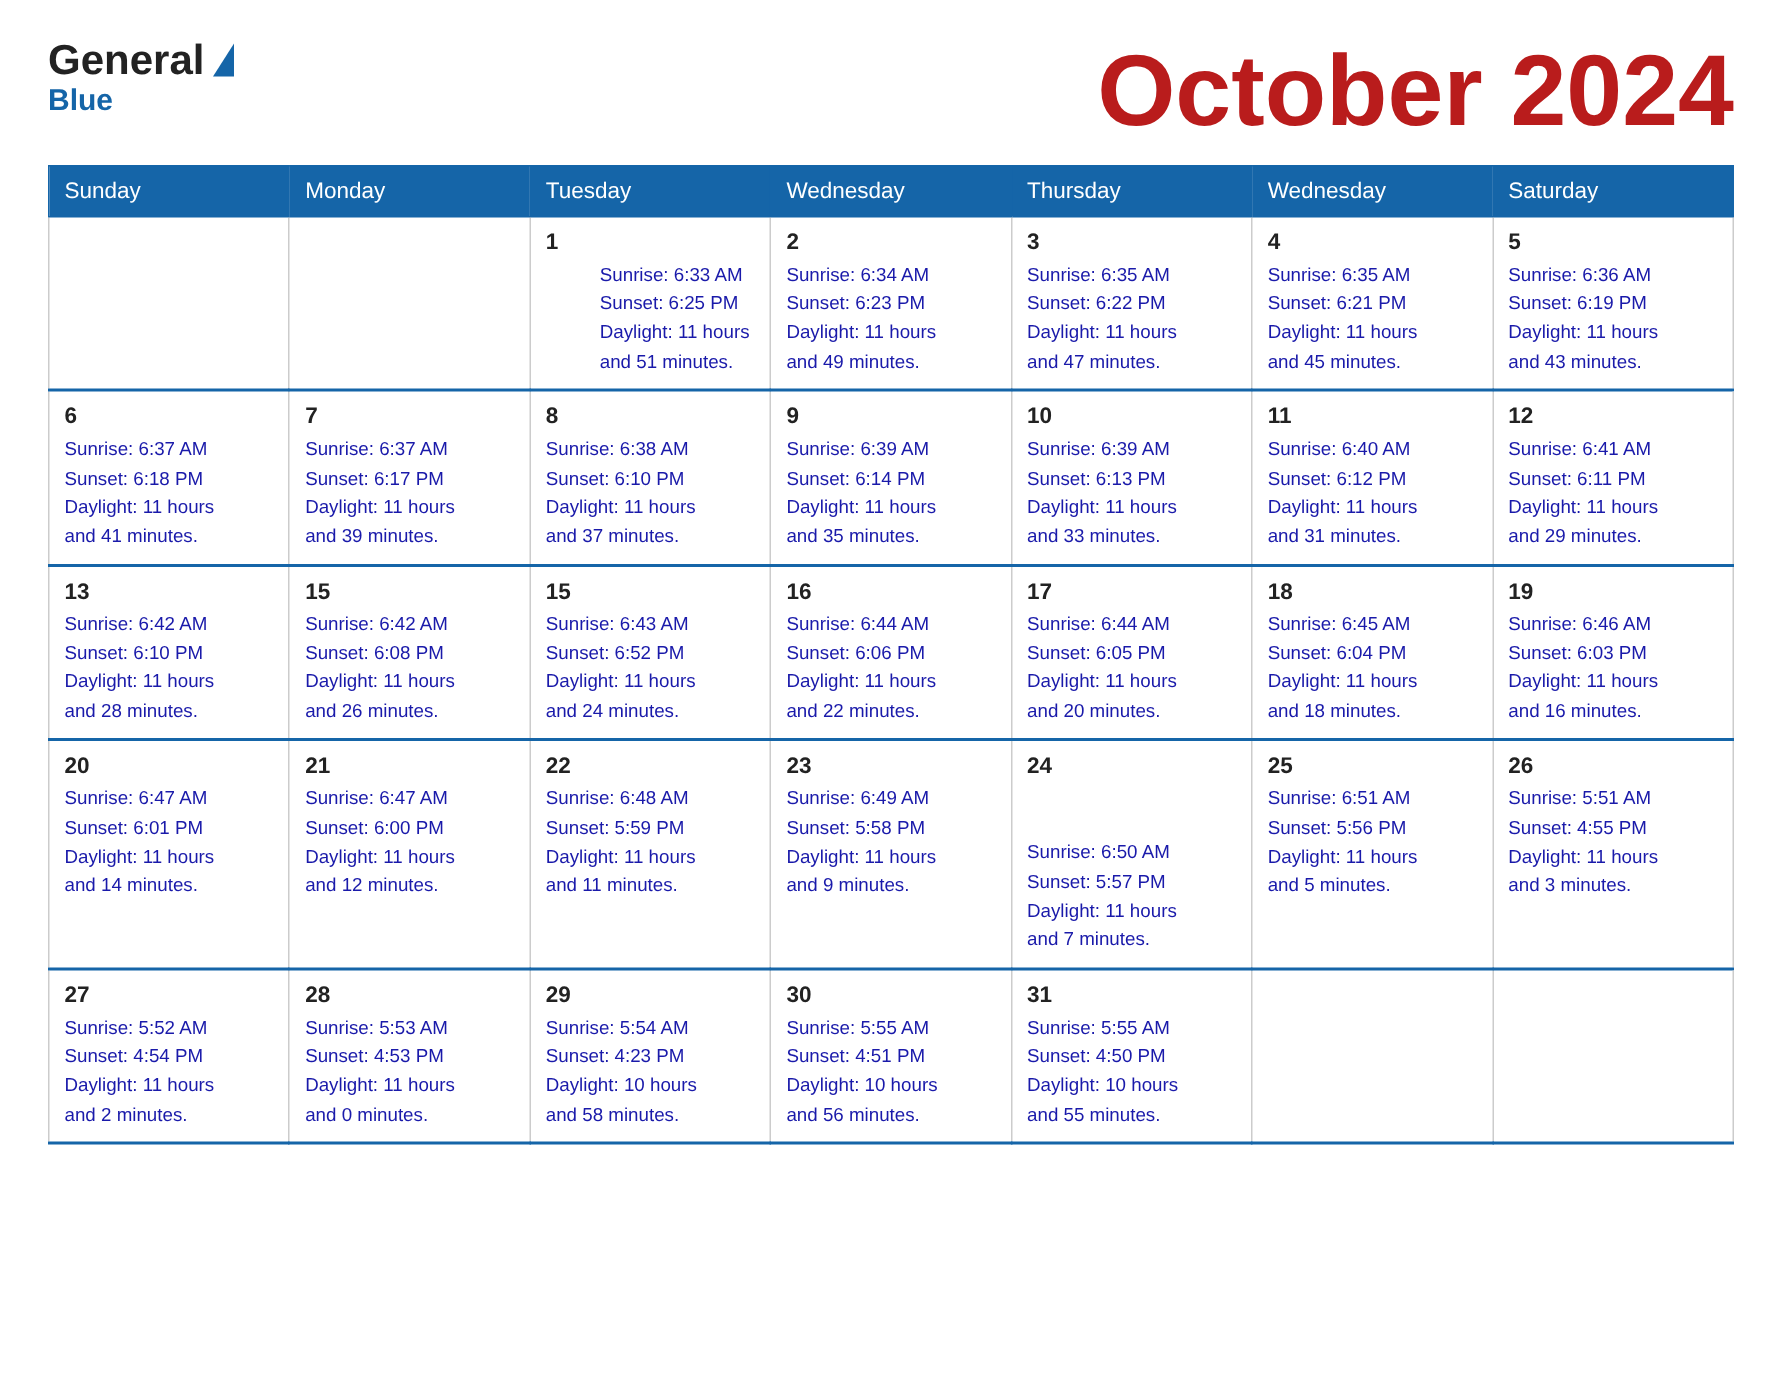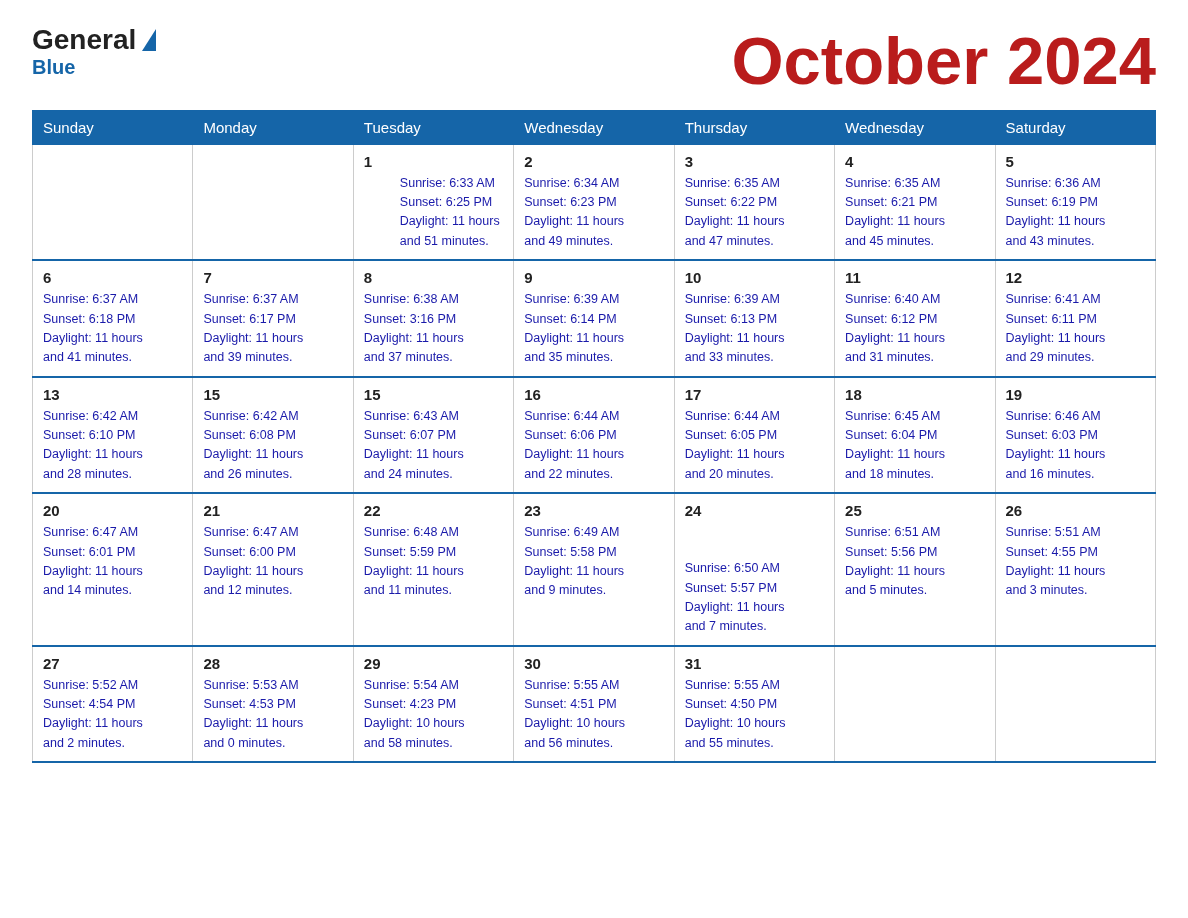--- a/index.html
+++ b/index.html
@@ -185,21 +185,21 @@
         <td>
           <span class="day-num">7</span>
           <div class="day-info" style="white-space: pre-line;">Sunrise: 6:37 AM
 Sunset: 6:17 PM
 Daylight: 11 hours
 and 39 minutes.</div>
         </td>
         <td>
           <span class="day-num">8</span>
           <div class="day-info" style="white-space: pre-line;">Sunrise: 6:38 AM
-Sunset: 3:16 PM
+Sunset: 6:10 PM
 Daylight: 11 hours
 and 37 minutes.</div>
         </td>
         <td>
           <span class="day-num">9</span>
           <div class="day-info" style="white-space: pre-line;">Sunrise: 6:39 AM
 Sunset: 6:14 PM
 Daylight: 11 hours
 and 35 minutes.</div>
         </td>
@@ -236,21 +236,21 @@
         <td>
           <span class="day-num">15</span>
           <div class="day-info" style="white-space: pre-line;">Sunrise: 6:42 AM
 Sunset: 6:08 PM
 Daylight: 11 hours
 and 26 minutes.</div>
         </td>
         <td>
           <span class="day-num">15</span>
           <div class="day-info" style="white-space: pre-line;">Sunrise: 6:43 AM
-Sunset: 6:07 PM
+Sunset: 6:52 PM
 Daylight: 11 hours
 and 24 minutes.</div>
         </td>
         <td>
           <span class="day-num">16</span>
           <div class="day-info" style="white-space: pre-line;">Sunrise: 6:44 AM
 Sunset: 6:06 PM
 Daylight: 11 hours
 and 22 minutes.</div>
         </td>

